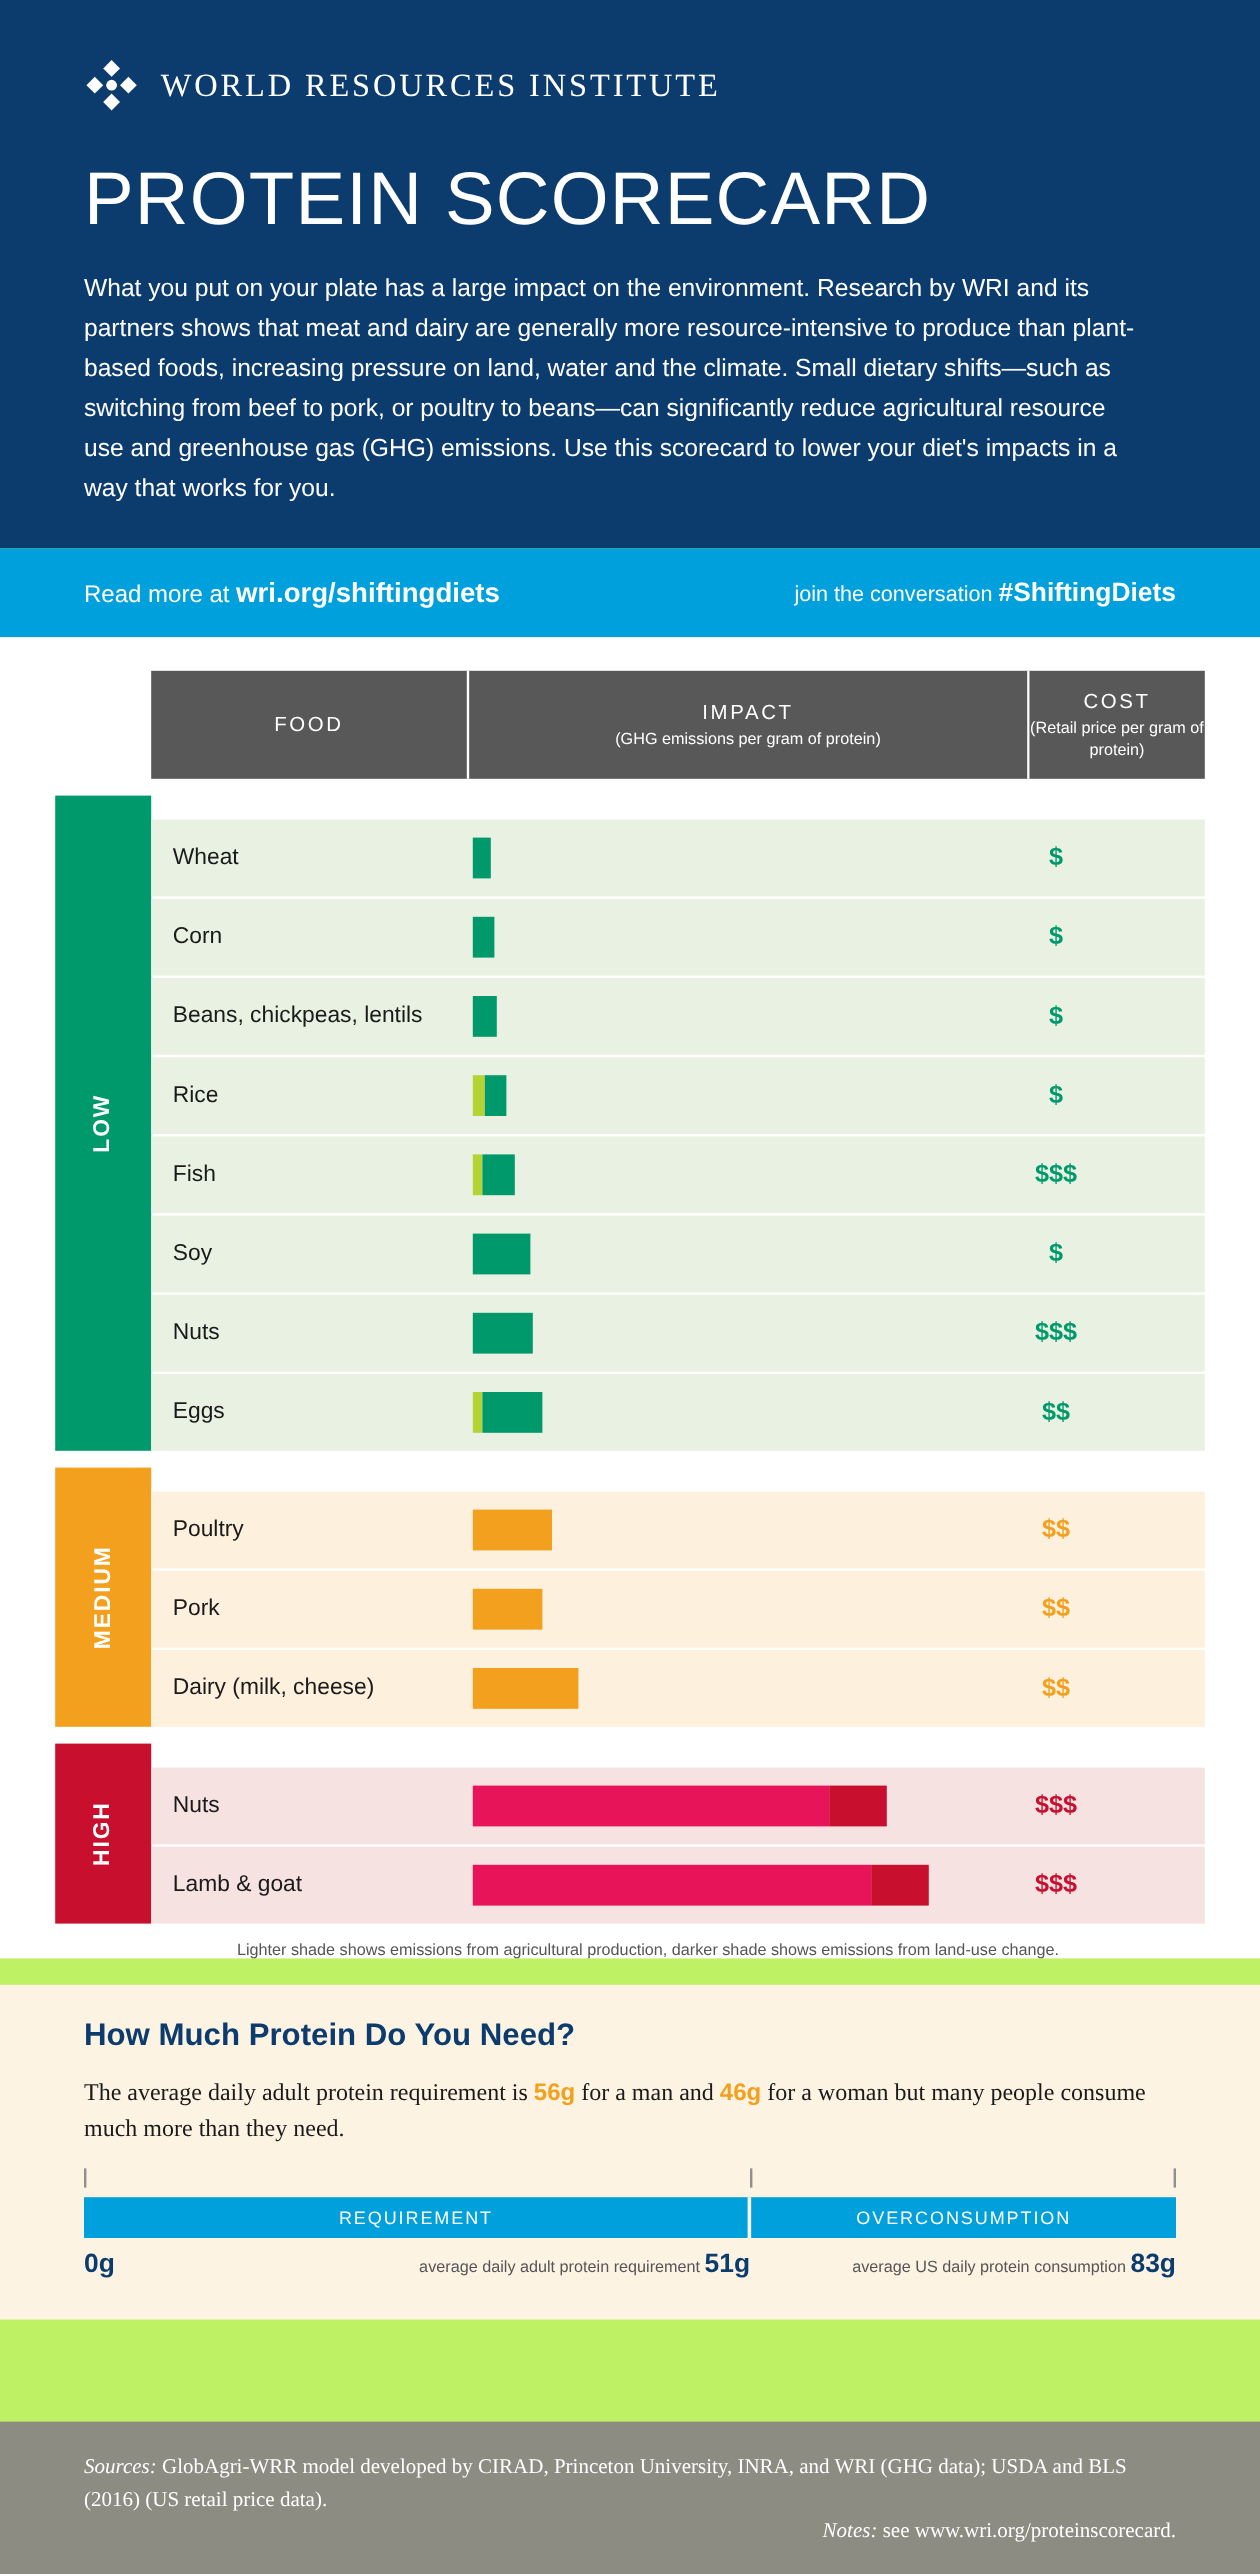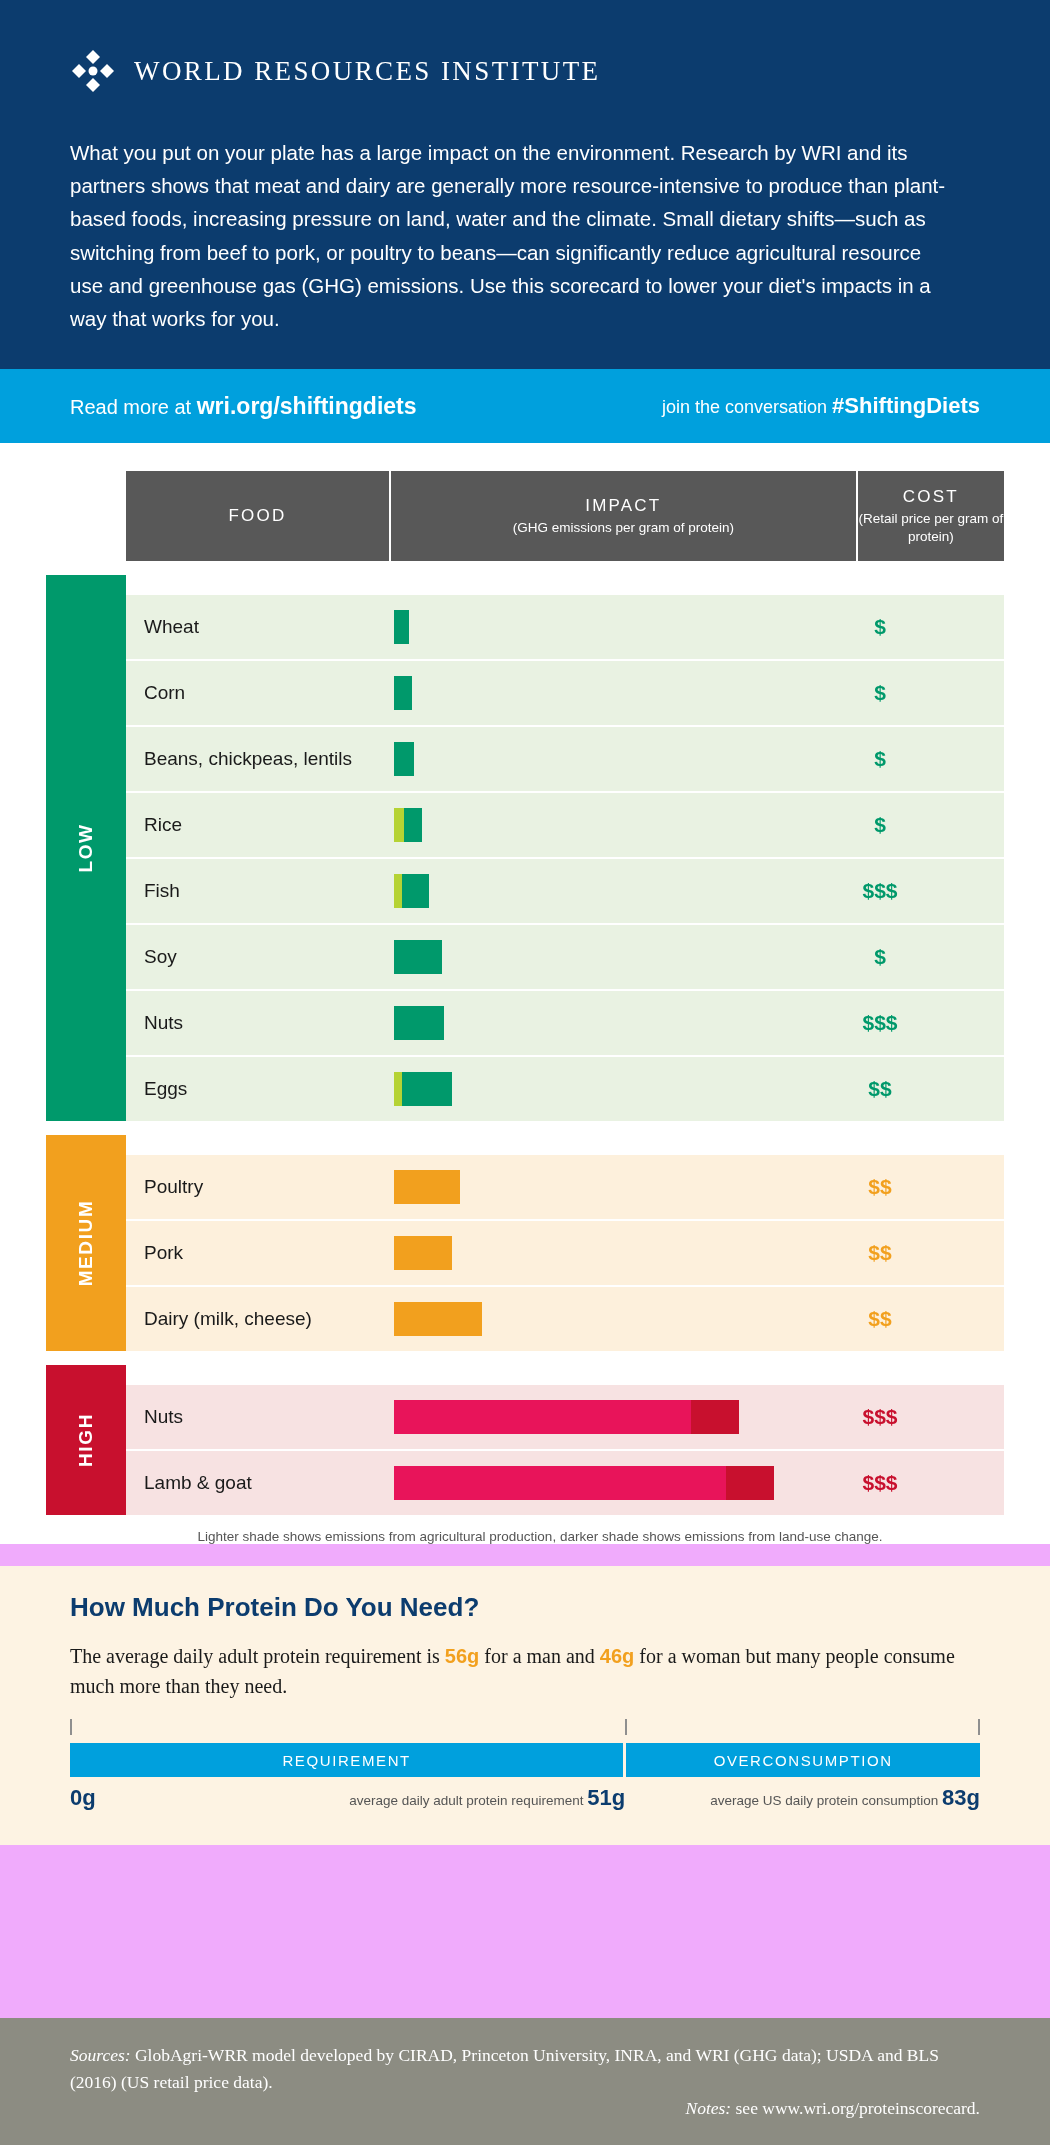--- a/index.html
+++ b/index.html
@@ -11,21 +11,21 @@
     width: 1050px;
     height: 2145px;
     font-family: "Liberation Sans", sans-serif;
     position: relative;
     overflow: hidden;
   }
   .page {
     width: 1050px;
     height: 2145px;
     position: relative;
-    background: #f0abfc;
+    background: #bef264;
   }
 
   
   .header {
     background: #0d3b66;
     background: #0c3c6e;
     padding: 48px 70px 34px 70px;
     box-sizing: border-box;
   }
   .logo-row {
@@ -314,20 +314,21 @@
             <path d="M23 2 L30 9 L23 16 L16 9 Z"></path>
             <path d="M9 16 L16 23 L9 30 L2 23 Z"></path>
             <path d="M37 16 L44 23 L37 30 L30 23 Z"></path>
             <path d="M23 30 L30 37 L23 44 L16 37 Z"></path>
             <circle cx="23" cy="23" r="4.5"></circle>
           </g>
         </svg>
       </span>
       <span class="logo-text">WORLD RESOURCES INSTITUTE</span>
     </div>
+    <h1 class="main-title">PROTEIN SCORECARD</h1>
     <p class="intro">What you put on your plate has a large impact on the environment. Research by WRI and its partners shows that meat and dairy are generally more resource-intensive to produce than plant-based foods, increasing pressure on land, water and the climate. Small dietary shifts—such as switching from beef to pork, or poultry to beans—can significantly reduce agricultural resource use and greenhouse gas (GHG) emissions. Use this scorecard to lower your diet's impacts in a way that works for you.</p>
   </div>
 
   <div class="bluebar">
     <div class="left">
       <span>Read more at </span><b>wri.org/shiftingdiets</b>
     </div>
     <div class="right">
       <span>join the conversation </span><b>#ShiftingDiets</b>
     </div>

